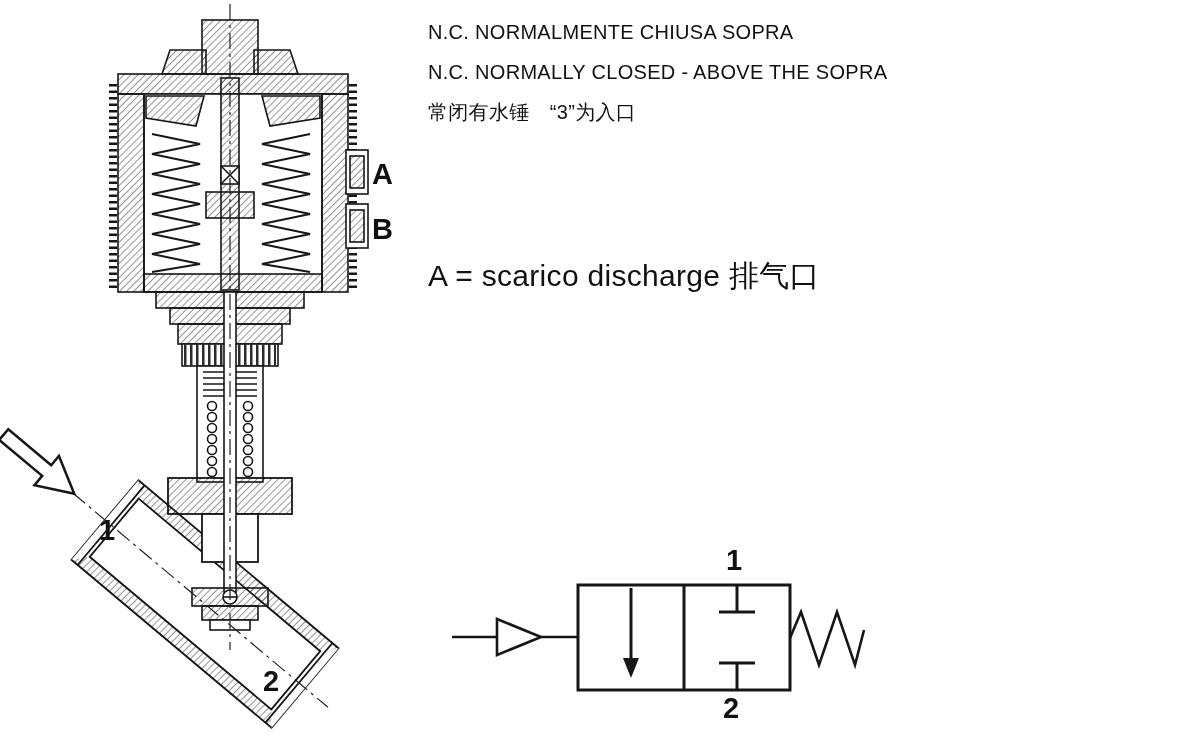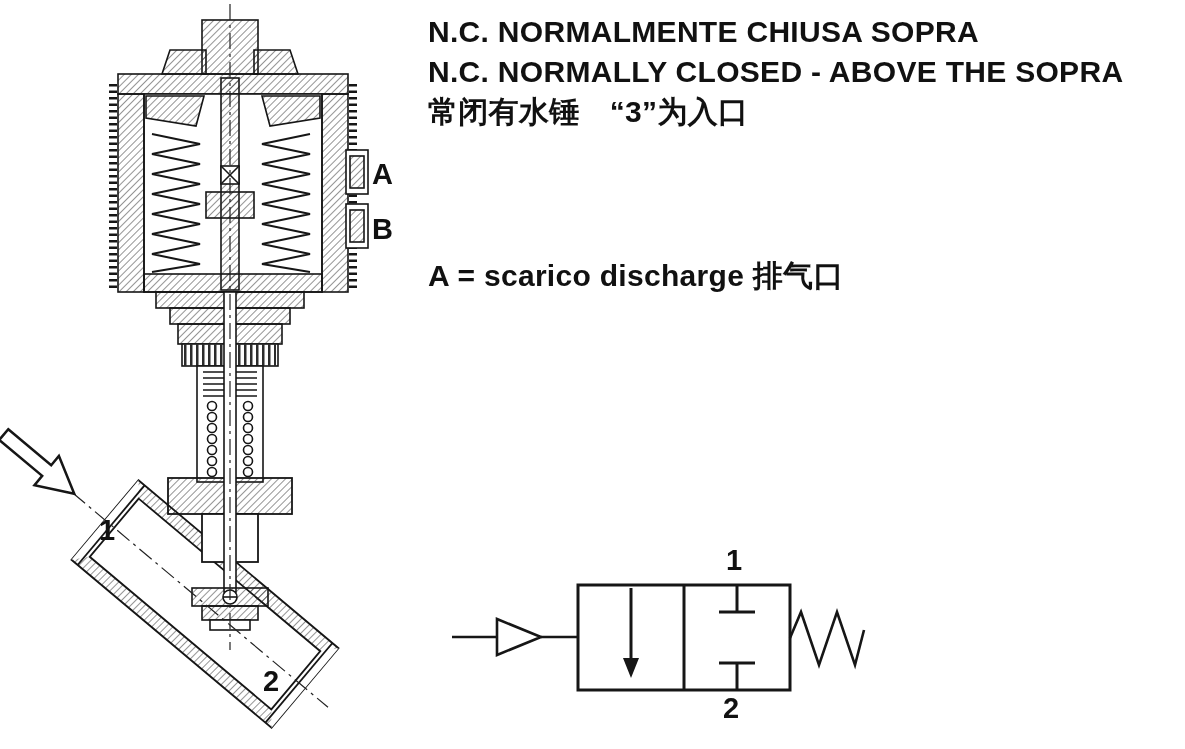--- a/index.html
+++ b/index.html
@@ -2,22 +2,22 @@
 <html><head>
 <meta charset="utf-8">
 <style>
   * { margin:0; padding:0; box-sizing:border-box; }
   html,body { background:#ffffff; }
   body { font-family:"Liberation Sans", sans-serif; color:#111; }
   .canvas { position:relative; width:1185px; height:749px; background:#ffffff; overflow:hidden; }
   .abs { position:absolute; }
   .valve-svg { left:0; top:0; width:430px; height:749px; }
   .symbol-svg { left:440px; top:540px; width:445px; height:205px; }
-  .title-block { left:428px; top:12px; font-size:30px; line-height:40px; font-weight:700; letter-spacing:.3px; white-space:nowrap; }
-  .legend { left:428px; top:254px; font-size:30px; line-height:44px; font-weight:700; letter-spacing:.3px; white-space:nowrap; }
+  .title-block { left:428px; top:12px; font-size:20px; line-height:40px; font-weight:400; letter-spacing:.3px; white-space:nowrap; }
+  .legend { left:428px; top:254px; font-size:30px; line-height:44px; font-weight:400; letter-spacing:.3px; white-space:nowrap; }
   .lbl { font-size:29px; font-weight:700; line-height:1; letter-spacing:.3px; }
 </style>
 </head>
 <body>
 
 <div class="canvas">
 
   <svg class="abs valve-svg" viewBox="0 0 430 749">
     <defs>
       <pattern id="hatch" patternUnits="userSpaceOnUse" width="5" height="5" patternTransform="rotate(45)">

